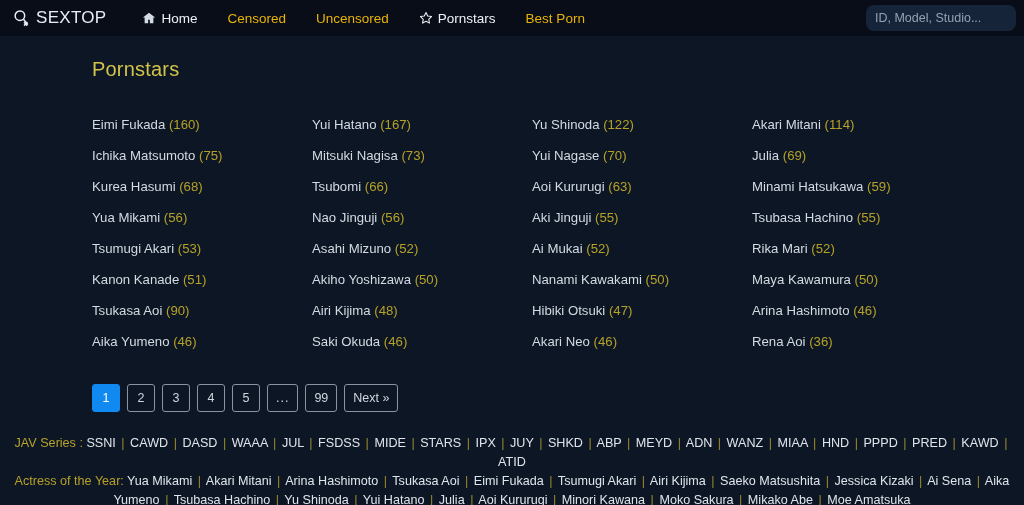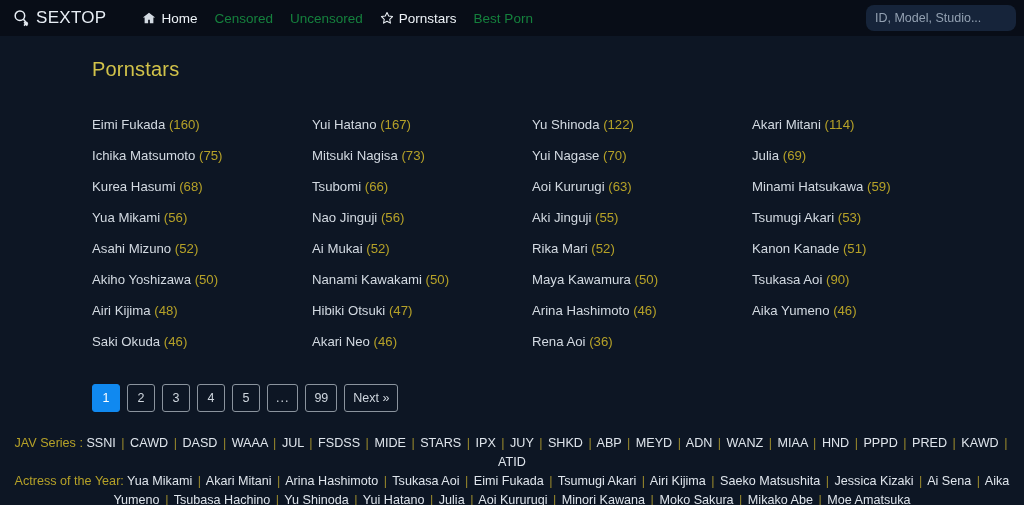--- a/index.html
+++ b/index.html
@@ -21,26 +21,26 @@
     display:flex; align-items:center; gap:5px;
     margin-left:12px;
     cursor:pointer;
   }
   .logo-icon{ width:19px; height:19px; display:block; }
   .logo-text{
     color:#e8eef5; font-size:17px; letter-spacing:.3px;
     font-family:"Liberation Sans", sans-serif;
   }
   .nav{
-    display:flex; align-items:flex-end; gap:17px;
+    display:flex; align-items:flex-end; gap:30px;
     margin-left:36px;
   }
   .nav-item{
     display:flex; align-items:center; gap:5px;
-    font-size:13.5px; color:#15803d; cursor:pointer;
+    font-size:13.5px; color:#eab308; cursor:pointer;
     white-space:nowrap;
   }
   .nav-item.active{ color:#eef3f8; }
   .nav-ico{ width:14px; height:14px; display:block; }
 
   .search-box{
     position:absolute; right:8px; top:5px;
     width:150px; height:26px;
     background:#16243a;
     border-radius:8px;
@@ -176,20 +176,21 @@
       <div class="star-cell"><span class="star-name">Mitsuki Nagisa</span><span class="star-count"> (73)</span></div>
       <div class="star-cell"><span class="star-name">Yui Nagase</span><span class="star-count"> (70)</span></div>
       <div class="star-cell"><span class="star-name">Julia</span><span class="star-count"> (69)</span></div>
       <div class="star-cell"><span class="star-name">Kurea Hasumi</span><span class="star-count"> (68)</span></div>
       <div class="star-cell"><span class="star-name">Tsubomi</span><span class="star-count"> (66)</span></div>
       <div class="star-cell"><span class="star-name">Aoi Kururugi</span><span class="star-count"> (63)</span></div>
       <div class="star-cell"><span class="star-name">Minami Hatsukawa</span><span class="star-count"> (59)</span></div>
       <div class="star-cell"><span class="star-name">Yua Mikami</span><span class="star-count"> (56)</span></div>
       <div class="star-cell"><span class="star-name">Nao Jinguji</span><span class="star-count"> (56)</span></div>
       <div class="star-cell"><span class="star-name">Aki Jinguji</span><span class="star-count"> (55)</span></div>
+      <div class="star-cell"><span class="star-name">Tsubasa Hachino</span><span class="star-count"> (55)</span></div>
       <div class="star-cell"><span class="star-name">Tsumugi Akari</span><span class="star-count"> (53)</span></div>
       <div class="star-cell"><span class="star-name">Asahi Mizuno</span><span class="star-count"> (52)</span></div>
       <div class="star-cell"><span class="star-name">Ai Mukai</span><span class="star-count"> (52)</span></div>
       <div class="star-cell"><span class="star-name">Rika Mari</span><span class="star-count"> (52)</span></div>
       <div class="star-cell"><span class="star-name">Kanon Kanade</span><span class="star-count"> (51)</span></div>
       <div class="star-cell"><span class="star-name">Akiho Yoshizawa</span><span class="star-count"> (50)</span></div>
       <div class="star-cell"><span class="star-name">Nanami Kawakami</span><span class="star-count"> (50)</span></div>
       <div class="star-cell"><span class="star-name">Maya Kawamura</span><span class="star-count"> (50)</span></div>
       <div class="star-cell"><span class="star-name">Tsukasa Aoi</span><span class="star-count"> (90)</span></div>
       <div class="star-cell"><span class="star-name">Airi Kijima</span><span class="star-count"> (48)</span></div>

